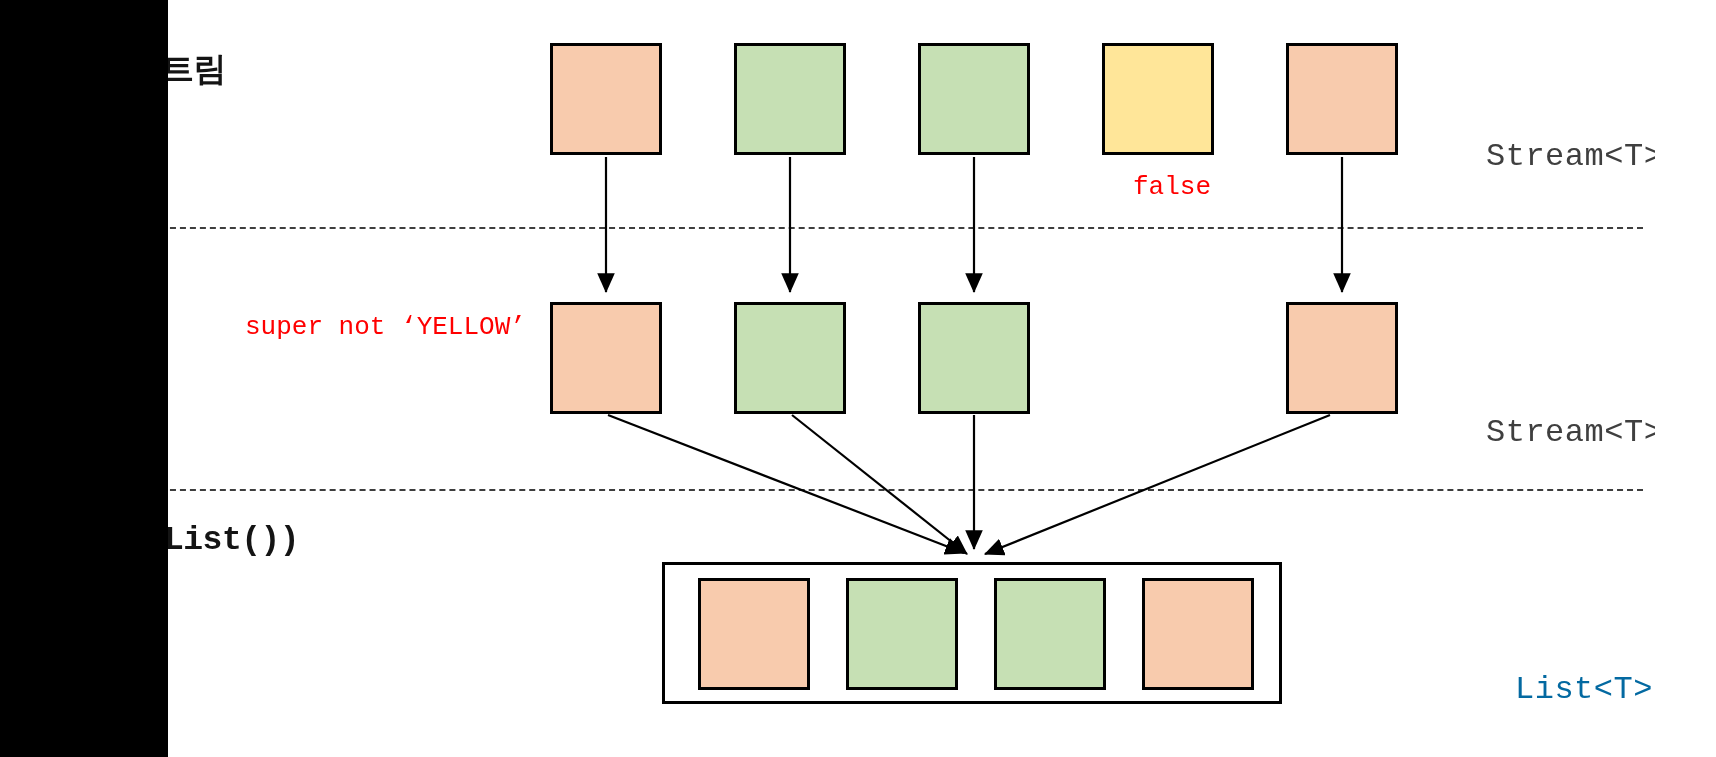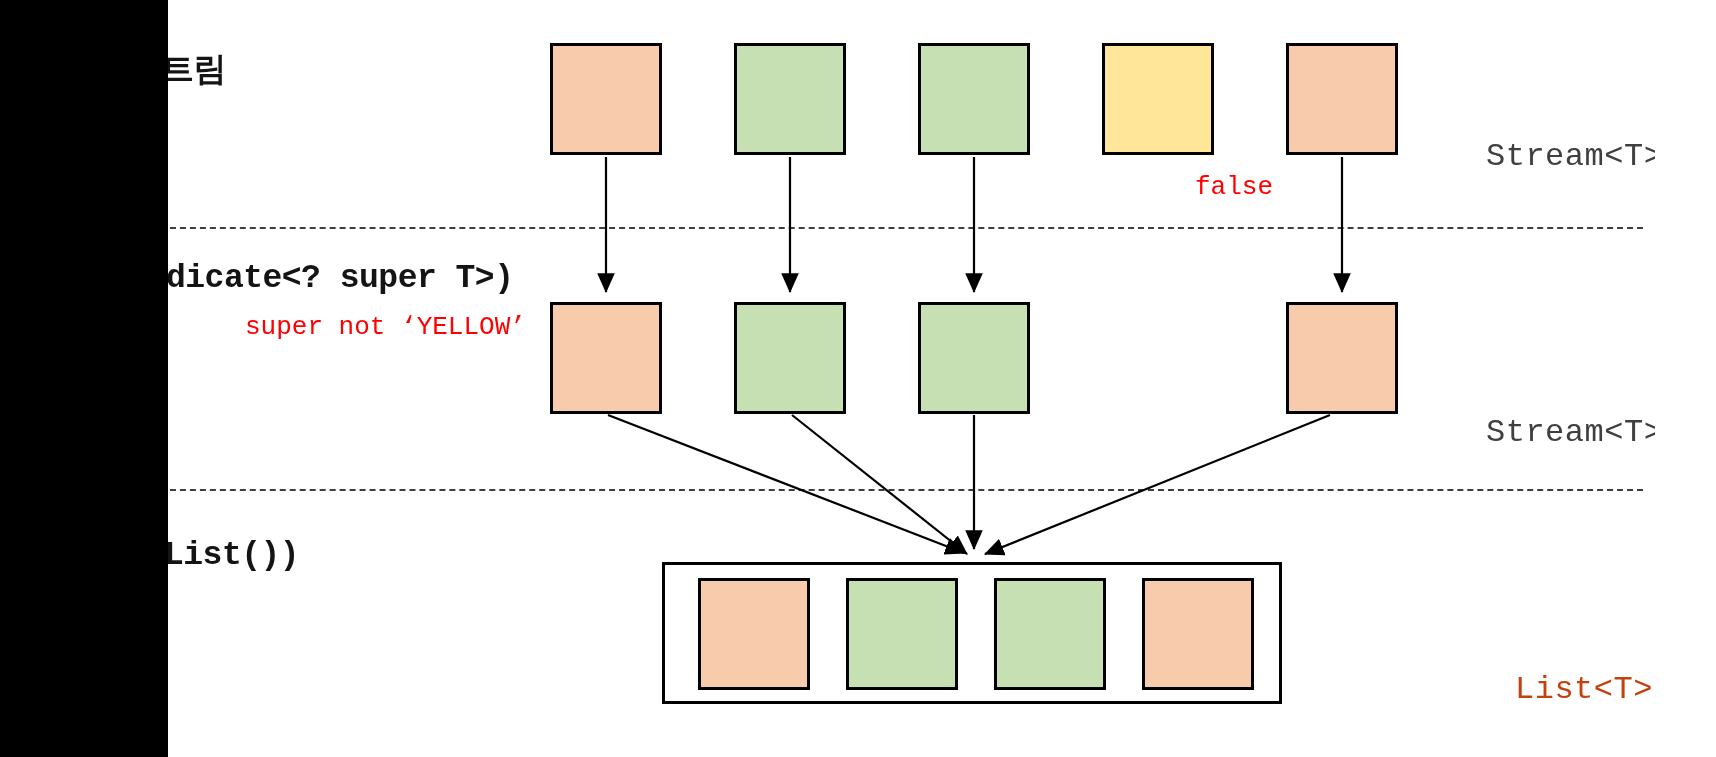--- a/index.html
+++ b/index.html
@@ -12,24 +12,24 @@
   .dashed-1{top:227px;}
   .dashed-2{top:489px;}
   .sq{position:absolute;width:112px;height:112px;box-sizing:border-box;border:3px solid #000;z-index:2;}
   .list-box{
     position:absolute;left:662px;top:562px;width:620px;height:142px;box-sizing:border-box;
     border:3px solid #000;background:#fff;z-index:2;
   }
   .op-text{position:absolute;z-index:4;font-weight:700;color:#141414;font-size:33px;white-space:nowrap;letter-spacing:-0.5px;}
   .korean-title{left:161px;top:47px;}
   .filter-text{left:166px;top:260px;}
-  .collect-text{left:164px;top:537px;}
+  .collect-text{left:164px;top:522px;}
   .note{position:absolute;z-index:4;font-size:26px;white-space:nowrap;font-weight:400;}
   .note-predicate{left:245px;top:312px;}
-  .note-false{left:1195px;top:172px;}
+  .note-false{left:1133px;top:172px;}
   .stage-label{position:absolute;z-index:4;font-size:32px;color:#3f3f3f;font-weight:400;white-space:nowrap;letter-spacing:0.5px;}
   .label-stream-top{left:1486px;top:138px;}
   .label-stream-mid{left:1486px;top:414px;}
   .label-list{left:1515px;top:671px;}
   svg.arrows{position:absolute;left:0;top:0;z-index:3;}
 </style>
 </head>
 <body>
 
 <div class="canvas">
@@ -72,29 +72,28 @@
       <line x1="1342" y1="157" x2="1342" y2="292" marker-end="url(#ah)"></line>
       <line x1="608" y1="415" x2="964" y2="553" marker-end="url(#ah)"></line>
       <line x1="792" y1="415" x2="967" y2="554" marker-end="url(#ah)"></line>
       <line x1="974" y1="415" x2="974" y2="549" marker-end="url(#ah)"></line>
       <line x1="1330" y1="415" x2="985" y2="554" marker-end="url(#ah)"></line>
     </g>
   </svg>
 
   <div class="op-text korean-title">트림</div>
 
-  <div class="op-text filter-text">dicate&lt;? super T&gt;)</div>
 
   <div class="note note-predicate" style="color: rgb(255, 0, 0);">super not ‘YELLOW’</div>
 
   <div class="note note-false" style="color: rgb(255, 0, 0);">false</div>
 
   <div class="op-text collect-text">List())</div>
 
   <div class="stage-label label-stream-top" style="color: rgb(63, 63, 63);">Stream&lt;T&gt;</div>
 
   <div class="stage-label label-stream-mid" style="color: rgb(63, 63, 63);">Stream&lt;T&gt;</div>
 
-  <div class="stage-label label-list" style="color: #c2410c;">List&lt;T&gt;</div>
+  <div class="stage-label label-list" style="color: #0369a1;">List&lt;T&gt;</div>
 
   <div class="black-bar" style="background: rgb(0, 0, 0);"></div>
 
 </div>
 
 </body></html>

